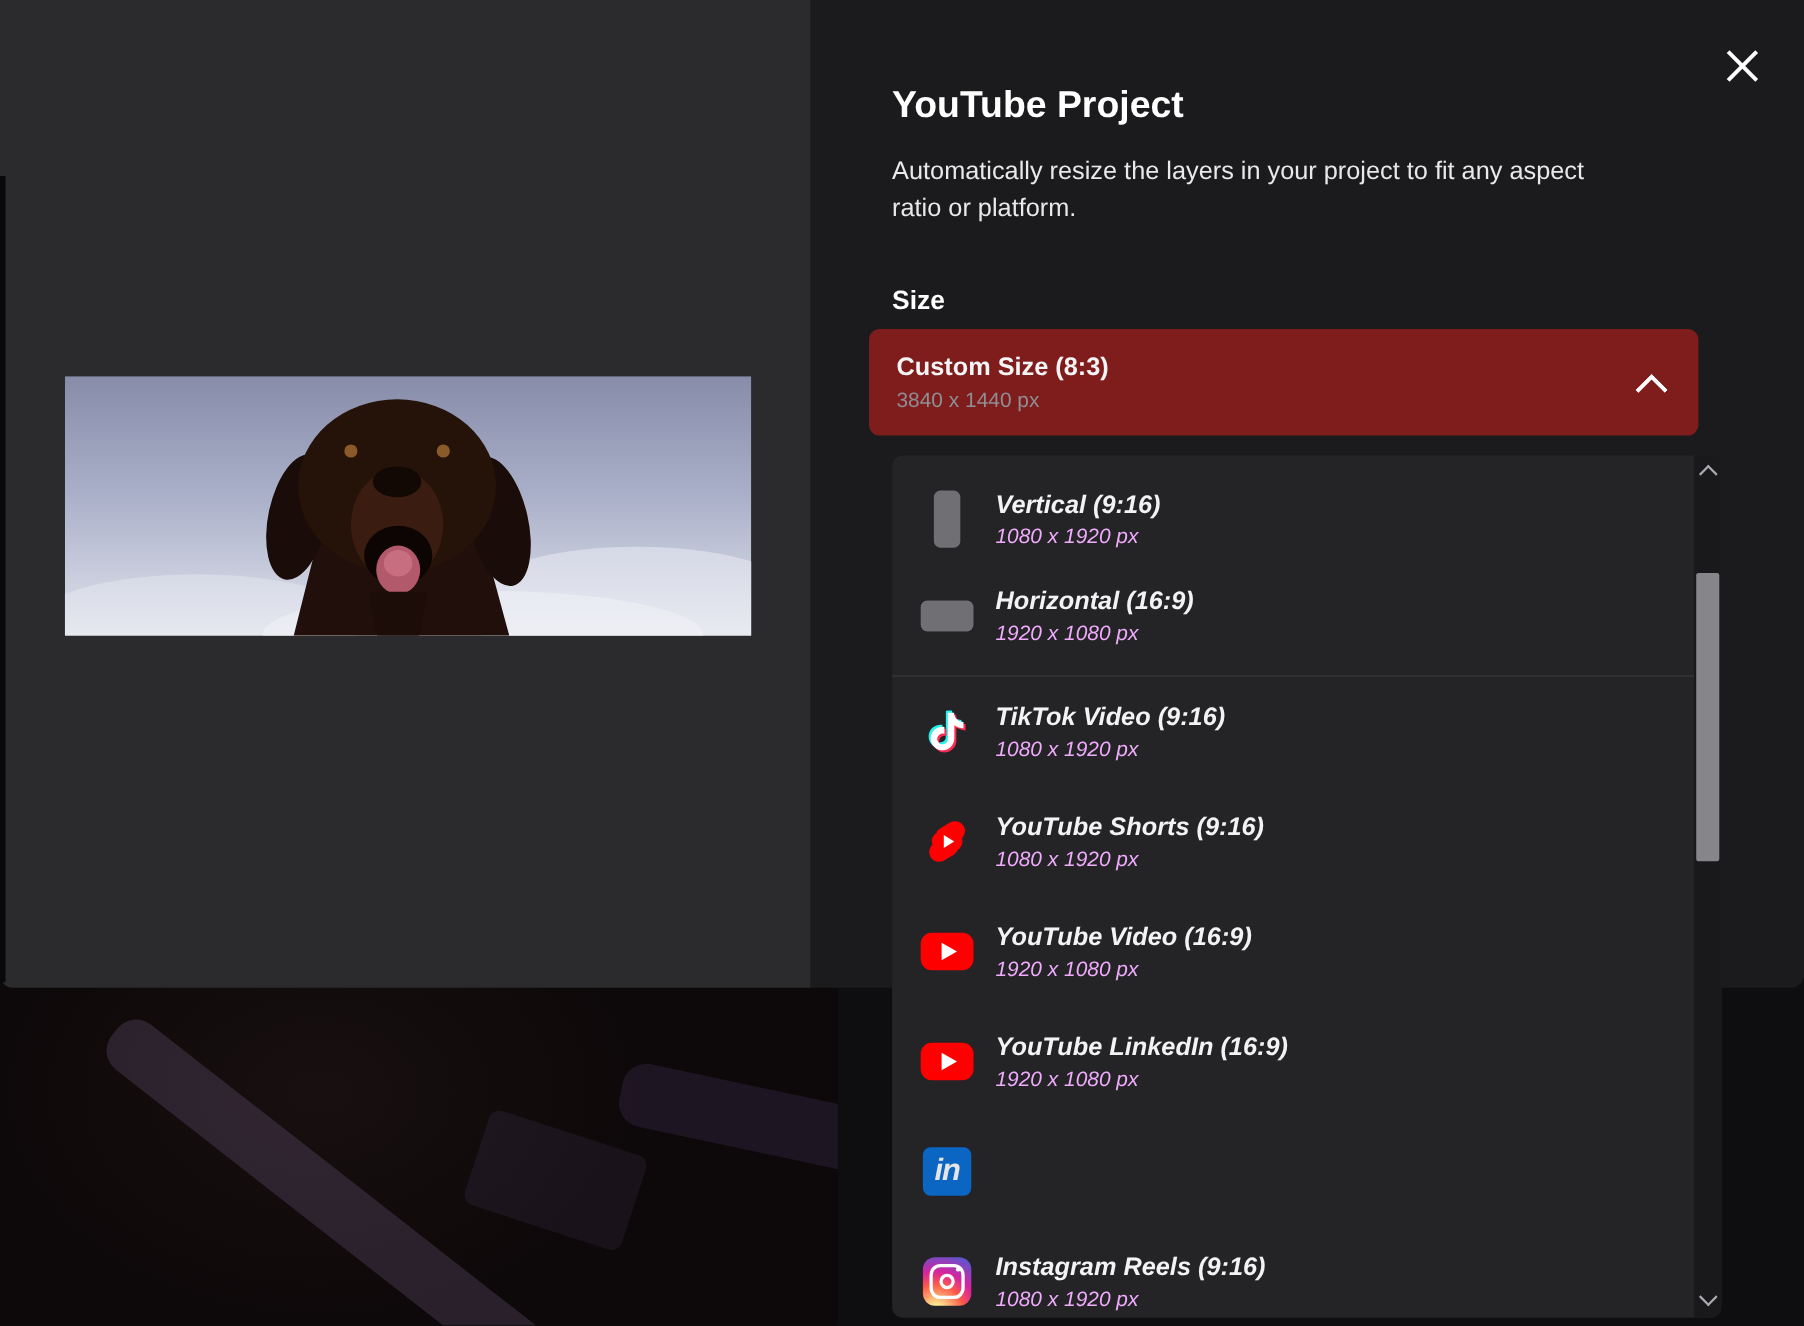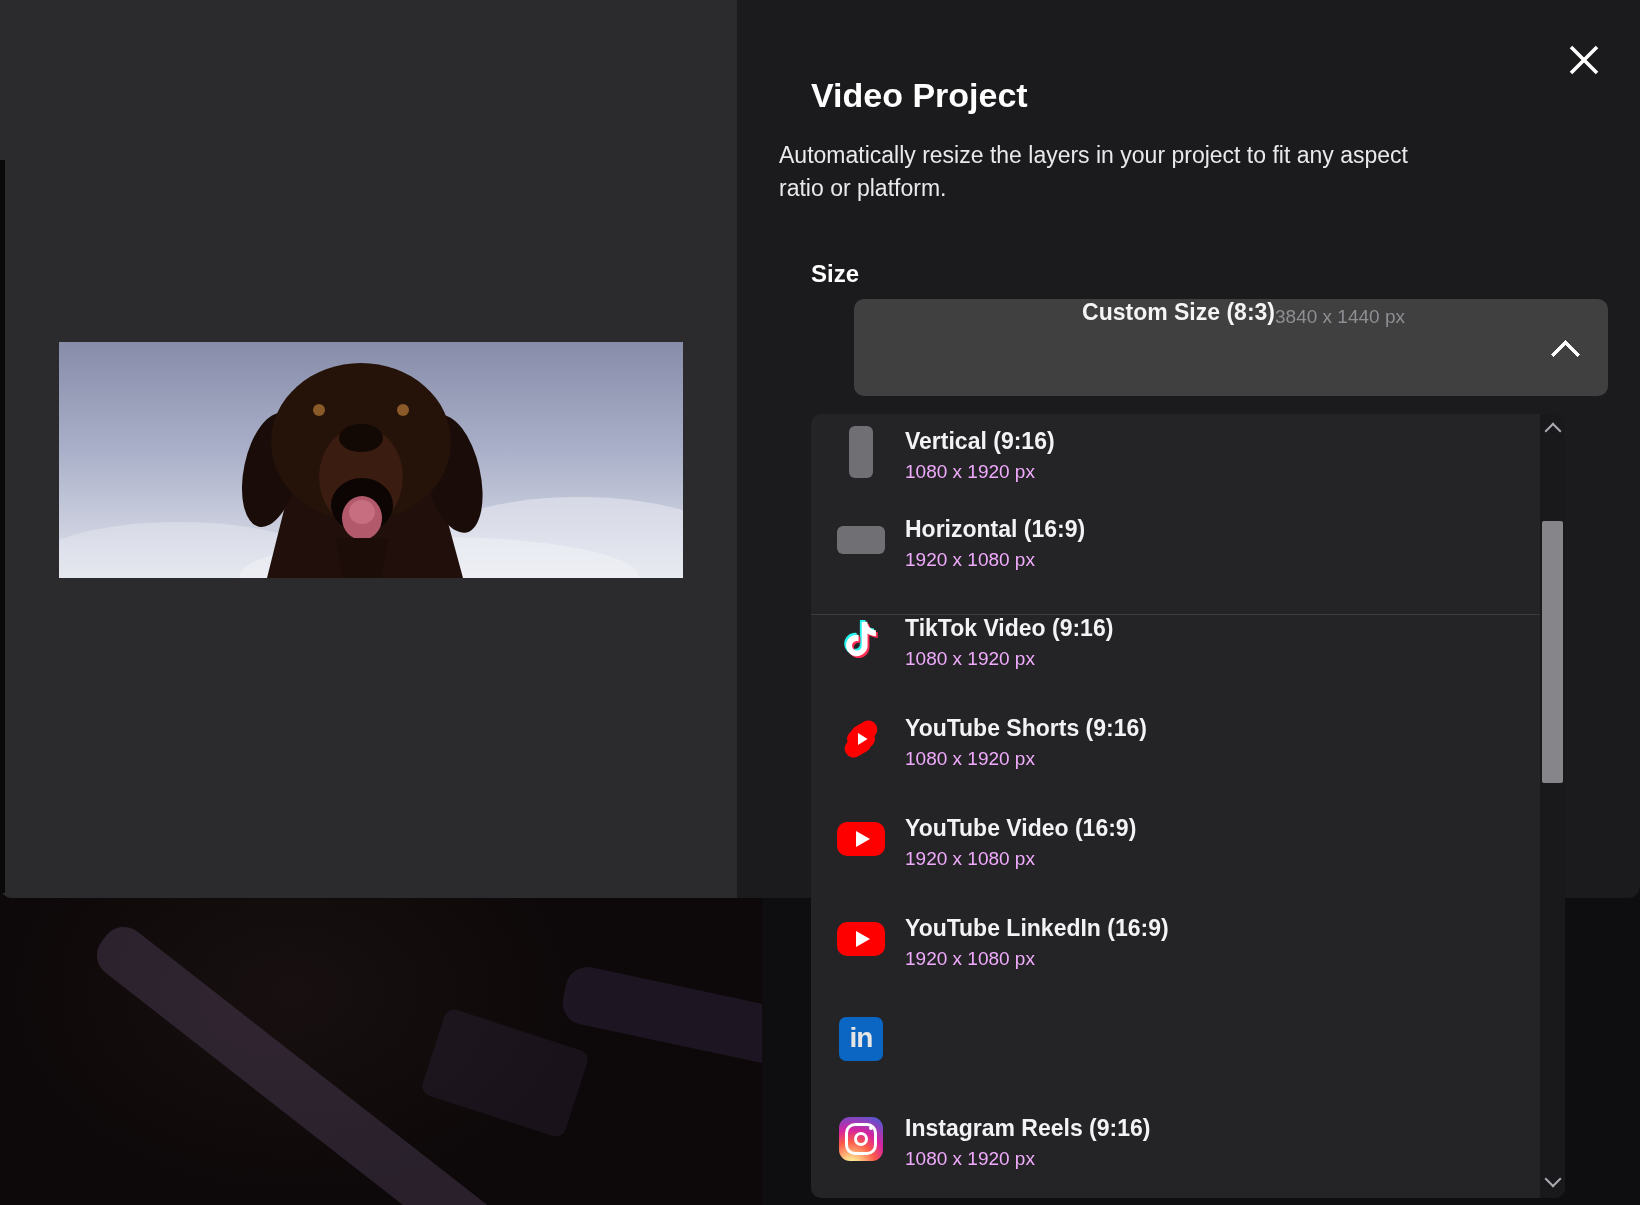--- a/index.html
+++ b/index.html
@@ -36,45 +36,45 @@
   
   .preview{position:absolute;left:59px;top:342px;width:624px;height:236px;z-index:2;}
   .preview svg{display:block;}
 
   
   .close-btn{position:absolute;left:1564px;top:40px;width:40px;height:40px;z-index:4;cursor:pointer;
     display:flex;align-items:center;justify-content:center;background:none;border:none;padding:0;}
 
   
   .rp-title{position:absolute;left:811px;top:76px;z-index:2;font-size:34px;font-weight:700;color:#ffffff;}
-  .rp-desc{position:absolute;left:779px;top:139px;z-index:2;font-size:23px;line-height:33px;color:#e9e9eb;white-space:pre-line;}
+  .rp-desc{position:absolute;left:811px;top:139px;z-index:2;font-size:23px;line-height:33px;color:#e9e9eb;white-space:pre-line;}
   .rp-size-label{position:absolute;left:811px;top:260px;z-index:2;font-size:24px;font-weight:700;color:#ffffff;}
 
   
   .dd-header{
-    position:absolute;left:854px;top:299px;width:754px;height:97px;z-index:2;box-sizing:border-box;
-    background:#404040;border-radius:10px;display:flex;justify-content:center;
+    position:absolute;left:790px;top:299px;width:754px;height:97px;z-index:2;box-sizing:border-box;
+    background:#7f1d1d;border-radius:10px;display:flex;flex-direction:column;justify-content:center;
     padding-left:25px;cursor:pointer;
   }
   .dd-label{font-size:23px;font-weight:700;color:#f5f5f6;}
   .dd-sub{font-size:19px;color:#8e8e94;margin-top:7px;}
   .dd-chevron{position:absolute;right:32px;top:45px;width:17px;height:17px;
     border-left:4px solid #fff;border-top:4px solid #fff;transform:rotate(45deg);border-radius:1px;}
 
   
   .dd-list{
     position:absolute;left:811px;top:414px;width:754px;height:784px;z-index:2;box-sizing:border-box;
     background:#242427;border-radius:10px;overflow:hidden;
   }
   .dd-items{width:729px;}
   .group-1{padding-top:14px;}
   .group-1 .size-item{height:88px;}
   .group-2 .size-item{height:100px;}
   .divider{height:1px;background:#3b3b40;margin-top:10px;}
-  .size-item{display:flex;cursor:pointer;}
+  .size-item{display:flex;align-items:center;cursor:pointer;font-style:italic;}
   .item-icon{width:48px;height:48px;margin-left:26px;display:flex;align-items:center;justify-content:center;flex:0 0 auto;}
   .item-text{margin-left:20px;}
   .item-title{font-size:23px;font-weight:700;color:#f3f3f5;}
   .item-sub{font-size:19px;color:#f0abfc;margin-top:6px;}
 
   
   .sb-track{position:absolute;right:0;top:0;bottom:0;width:25px;background:#19191c;}
   .sb-thumb{position:absolute;left:2px;top:107px;width:21px;height:262px;background:#85858a;border-radius:2px;cursor:pointer;}
   .sb-arrow{position:absolute;left:7px;width:10px;height:10px;border-left:2.5px solid #a9a9af;border-top:2.5px solid #a9a9af;cursor:pointer;}
   .sb-up{top:11px;transform:rotate(45deg);}
@@ -139,21 +139,21 @@
   </svg>
 </div>
 
 <button class="close-btn">
   <svg width="34" height="34" viewBox="0 0 34 34">
     <line x1="4" y1="4" x2="30" y2="30" stroke="#fff" stroke-width="3.6"></line>
     <line x1="30" y1="4" x2="4" y2="30" stroke="#fff" stroke-width="3.6"></line>
   </svg>
 </button>
 
-<div class="rp-title">Video Project</div>
+<div class="rp-title">YouTube Project</div>
 <div class="rp-desc">Automatically resize the layers in your project to fit any aspect
 ratio or platform.</div>
 <div class="rp-size-label">Size</div>
 
 <div class="dd-header">
   <div class="dd-label">Custom Size (8:3)</div>
   <div class="dd-sub">3840 x 1440 px</div>
   <div class="dd-chevron"></div>
 </div>
 

